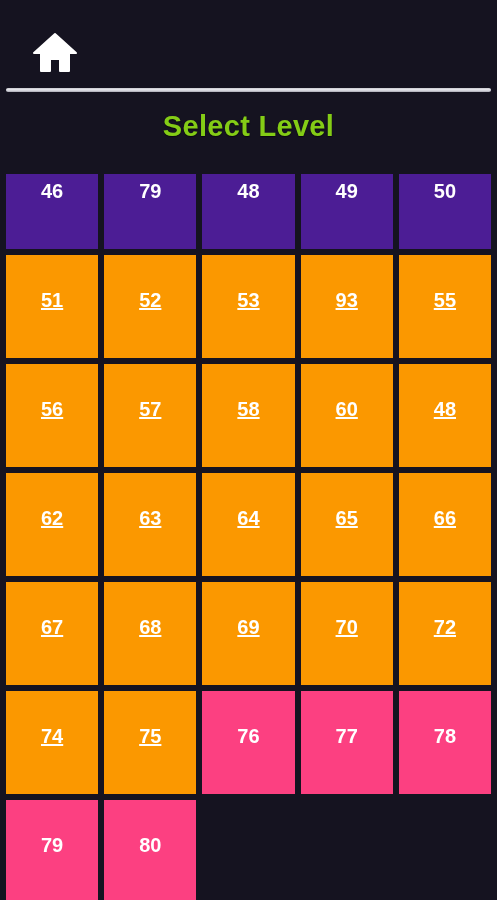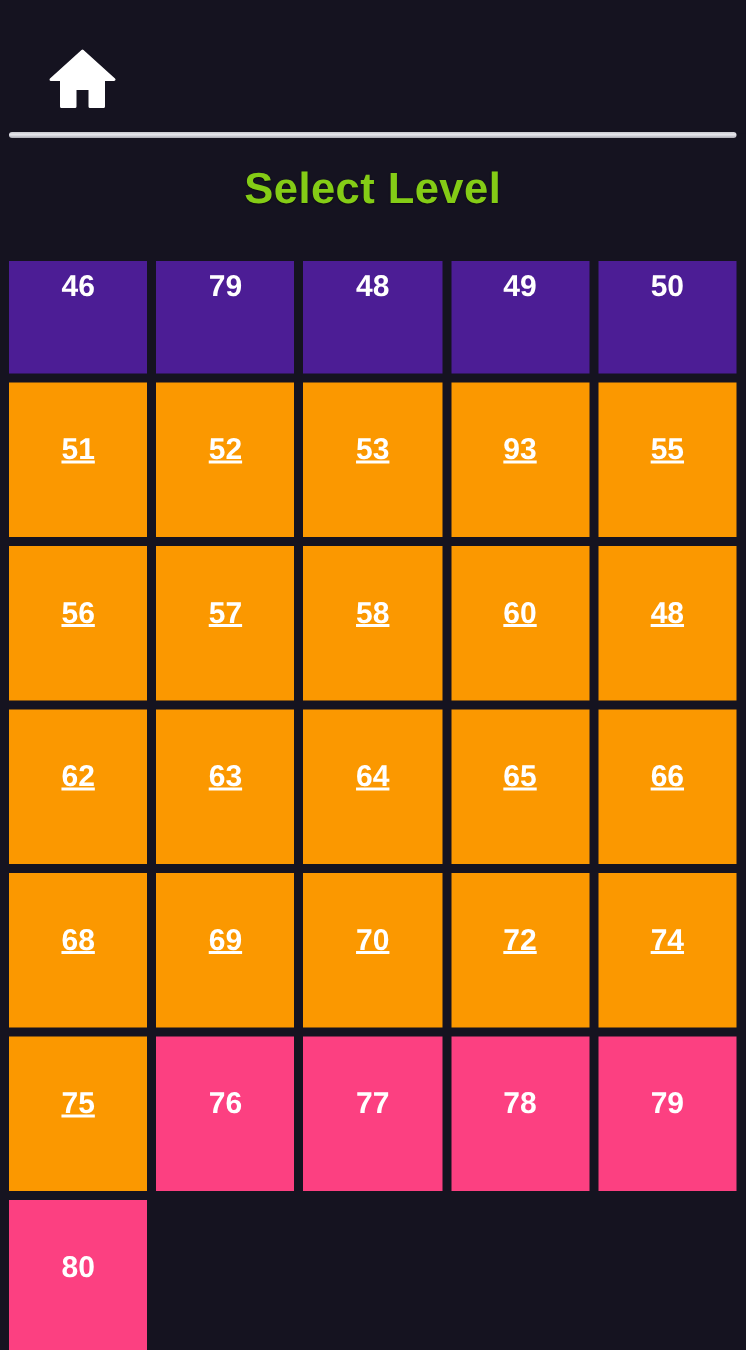--- a/index.html
+++ b/index.html
@@ -162,20 +162,23 @@
         <div class="cell orange">
           <span>64</span>
         </div>
         <div class="cell orange">
           <span>65</span>
         </div>
         <div class="cell orange">
           <span>66</span>
         </div>
         <div class="cell orange">
+          <span>67</span>
+        </div>
+        <div class="cell orange">
           <span>68</span>
         </div>
         <div class="cell orange">
           <span>69</span>
         </div>
         <div class="cell orange">
           <span>70</span>
         </div>
         <div class="cell orange">
           <span>72</span>

